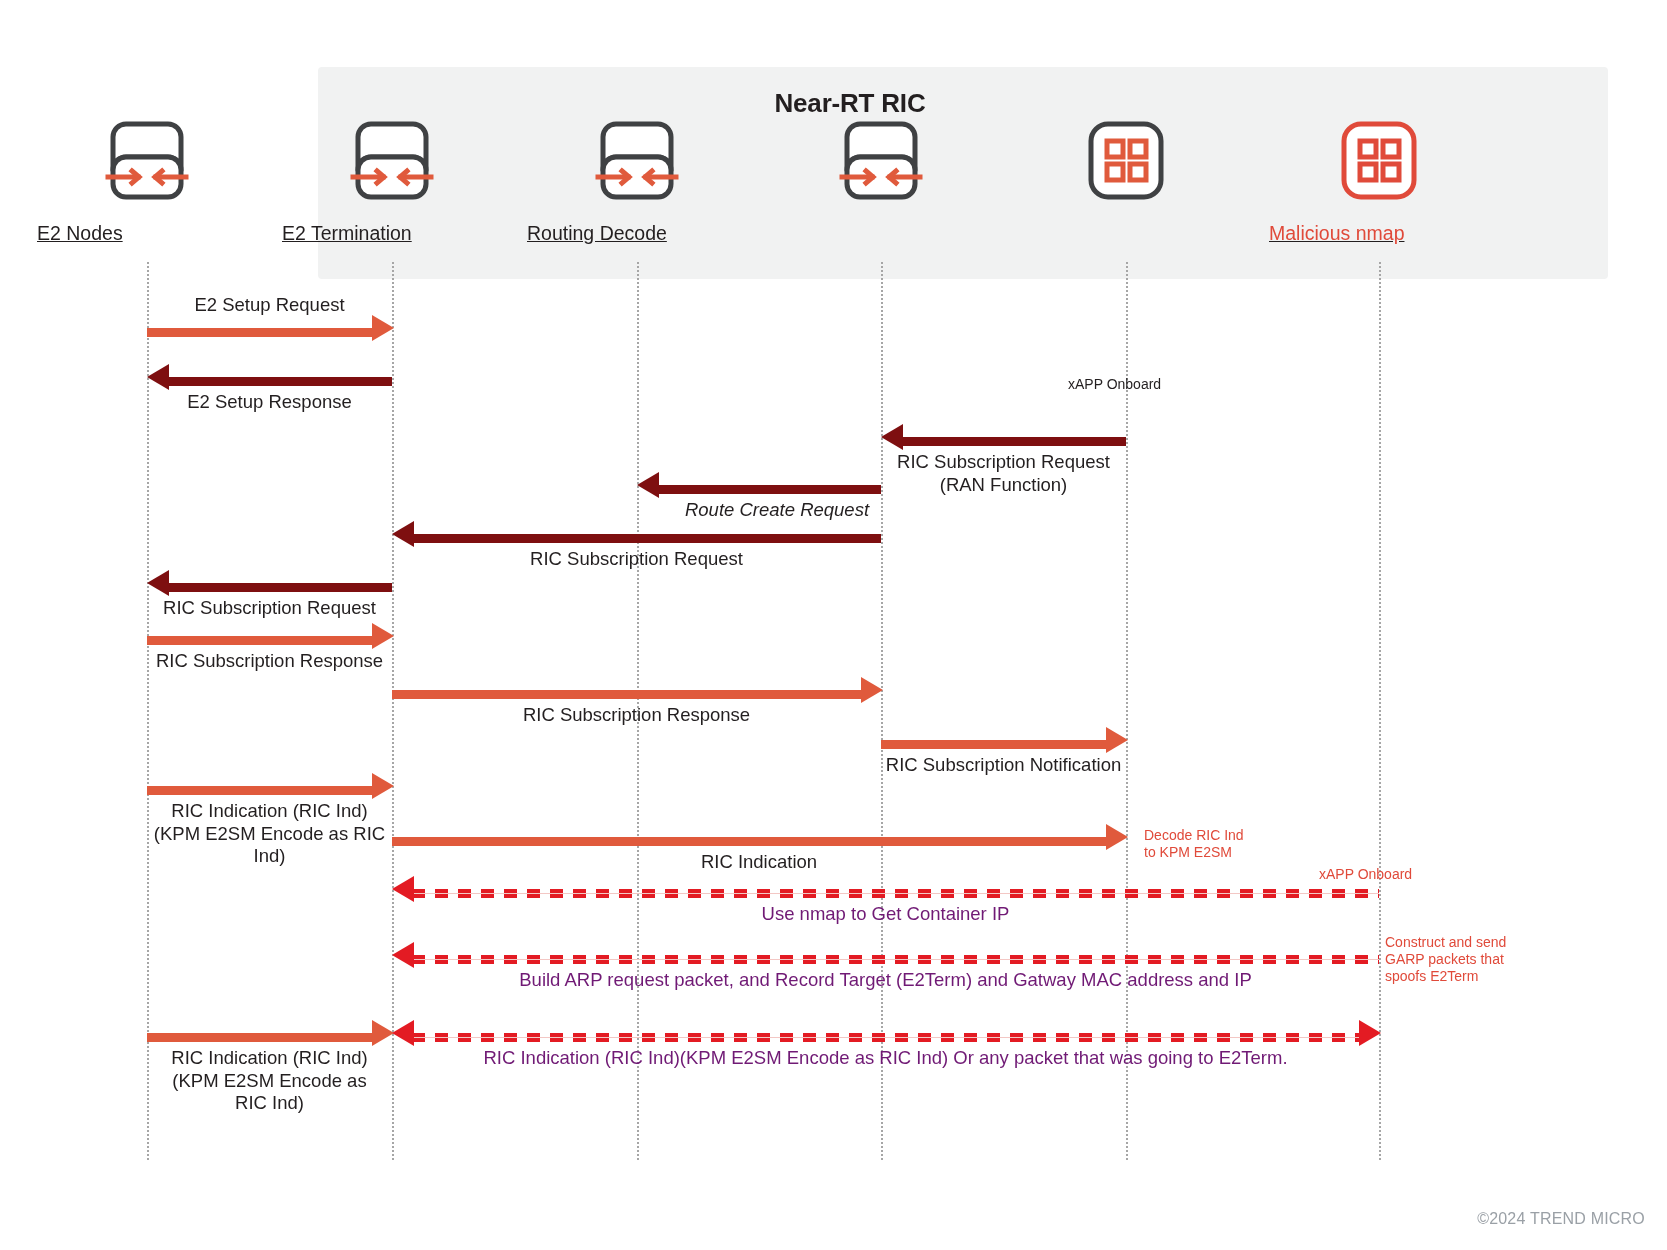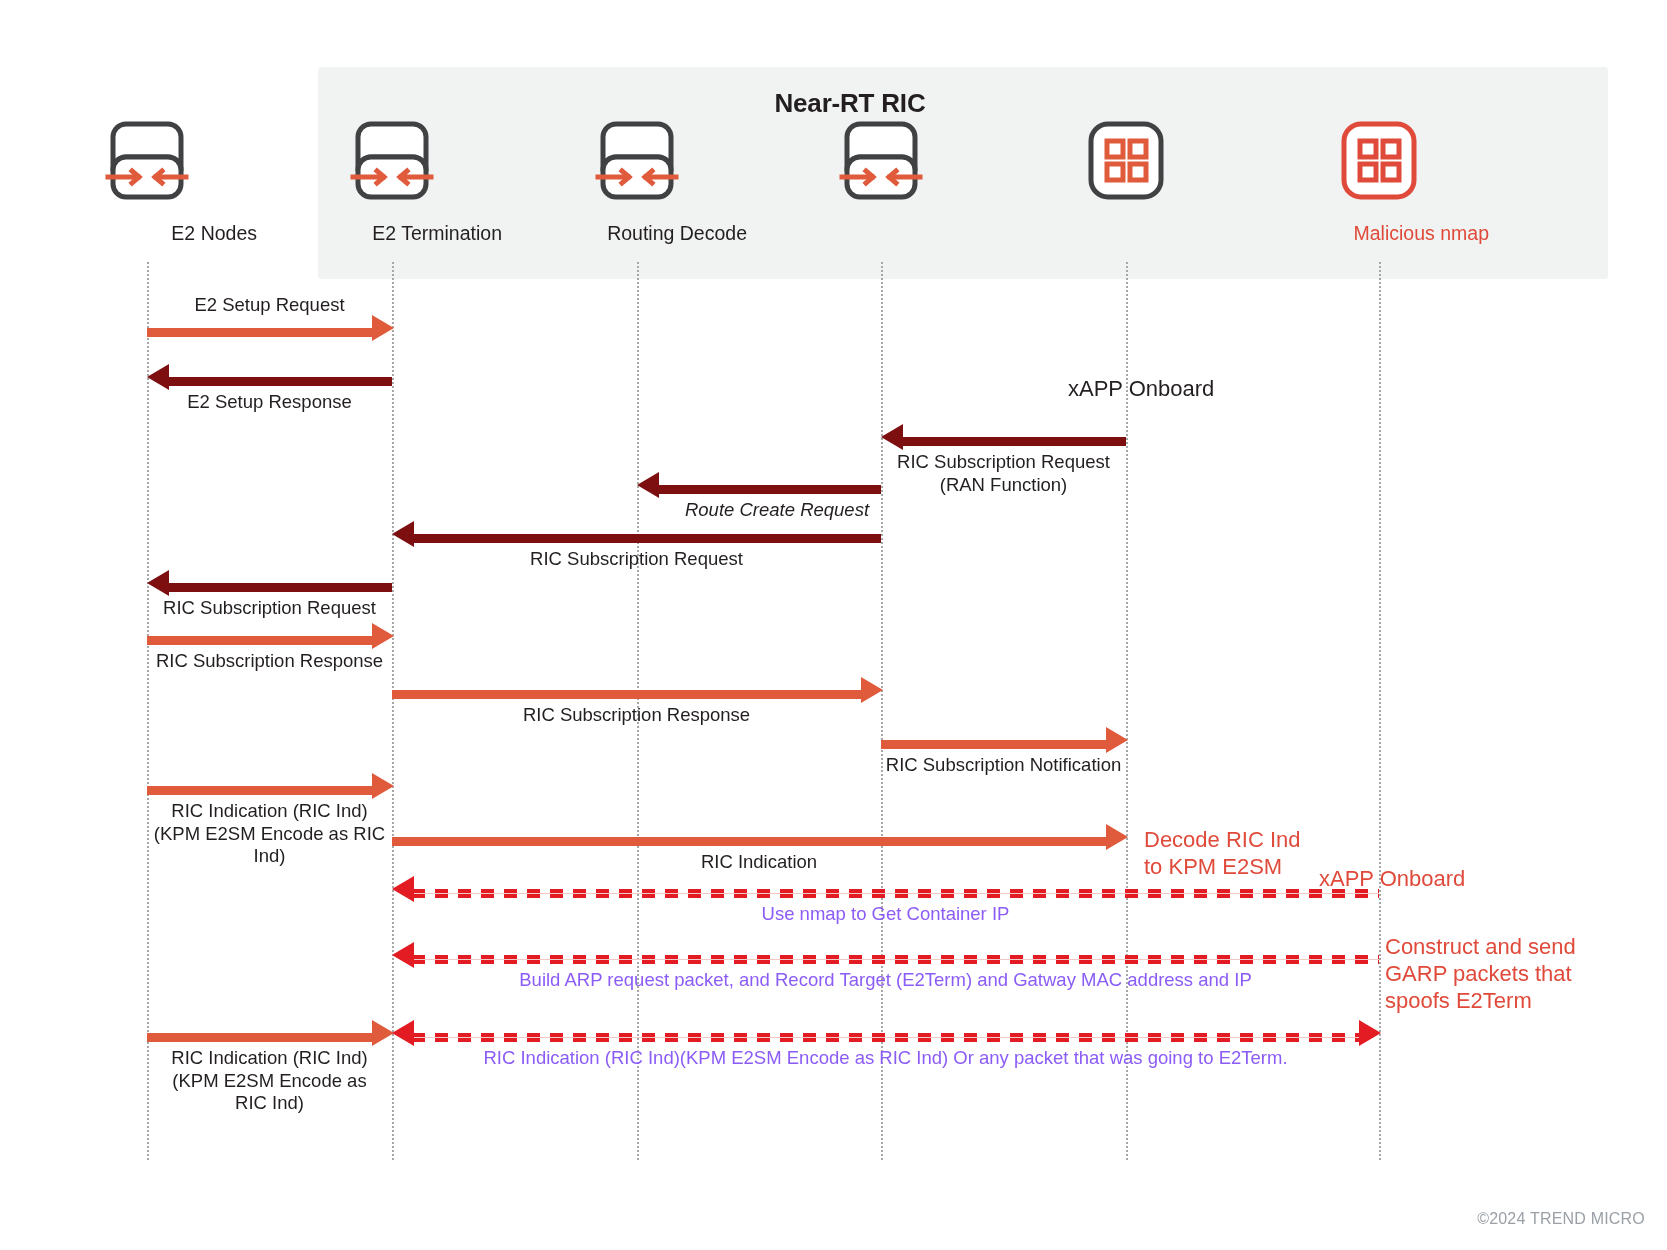--- a/index.html
+++ b/index.html
@@ -12,21 +12,21 @@
   #ric-panel{
     position:absolute;left:318px;top:67px;width:1290px;height:212px;
     background:#f1f2f2;border-radius:4px;
   }
   #ric-title{
     position:absolute;left:740px;top:88px;width:220px;
     text-align:center;font-weight:bold;font-size:26px;line-height:1.18;
     color:#231f20;letter-spacing:-0.2px;
   }
   
-  .actor{position:absolute;top:0;width:220px;text-align:right;}
+  .actor{position:absolute;top:0;width:220px;text-align:left;text-decoration:underline;}
   .actor .iconwrap{height:122px;display:flex;align-items:center;justify-content:center;}
   .actor .alabel{
     font-size:19.5px;line-height:1.18;color:#231f20;white-space:pre-line;
   }
   .actor.malicious .alabel{color:#e04a3a;}
   
   .lifeline{
     position:absolute;width:0;border-left:2px dotted #a6a6a6;
   }
   
@@ -44,24 +44,24 @@
   }
   .head{position:absolute;width:0;height:0;top:-9px;}
   .head.r.solid-orange{border-left:22px solid #e05a3c;border-top:13.5px solid transparent;border-bottom:13.5px solid transparent;}
   .head.l.solid-dark{border-right:22px solid #7e0f10;border-top:13.5px solid transparent;border-bottom:13.5px solid transparent;}
   .head.r.dotted-red{border-left:22px solid #e31b23;border-top:13.5px solid transparent;border-bottom:13.5px solid transparent;}
   .head.l.dotted-red{border-right:22px solid #e31b23;border-top:13.5px solid transparent;border-bottom:13.5px solid transparent;}
   .mlabel{
     position:absolute;font-size:18.5px;line-height:1.22;color:#231f20;
     text-align:center;white-space:pre-line;
   }
-  .mlabel.red{color:#8b5cf6;}
+  .mlabel.red{color:#701a75;}
   .mlabel.red-dark{color:#e04a3a;}
   .note{
-    position:absolute;font-size:22px;line-height:1.22;white-space:pre-line;
+    position:absolute;font-size:14px;line-height:1.22;white-space:pre-line;
   }
   #copyright{
     position:absolute;right:22px;bottom:22px;font-size:16px;color:#9aa0a6;
     letter-spacing:.2px;
   }
 </style>
 </head>
 <body>
 
 <div id="ric-panel"></div>

